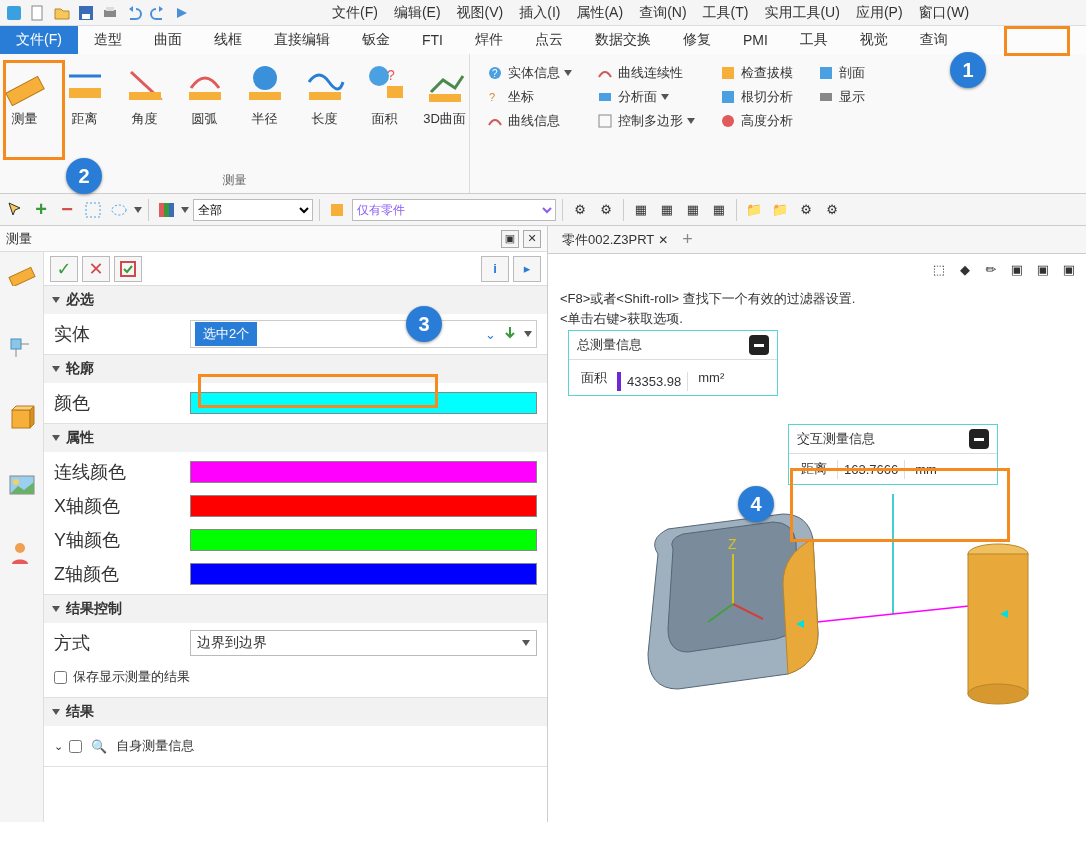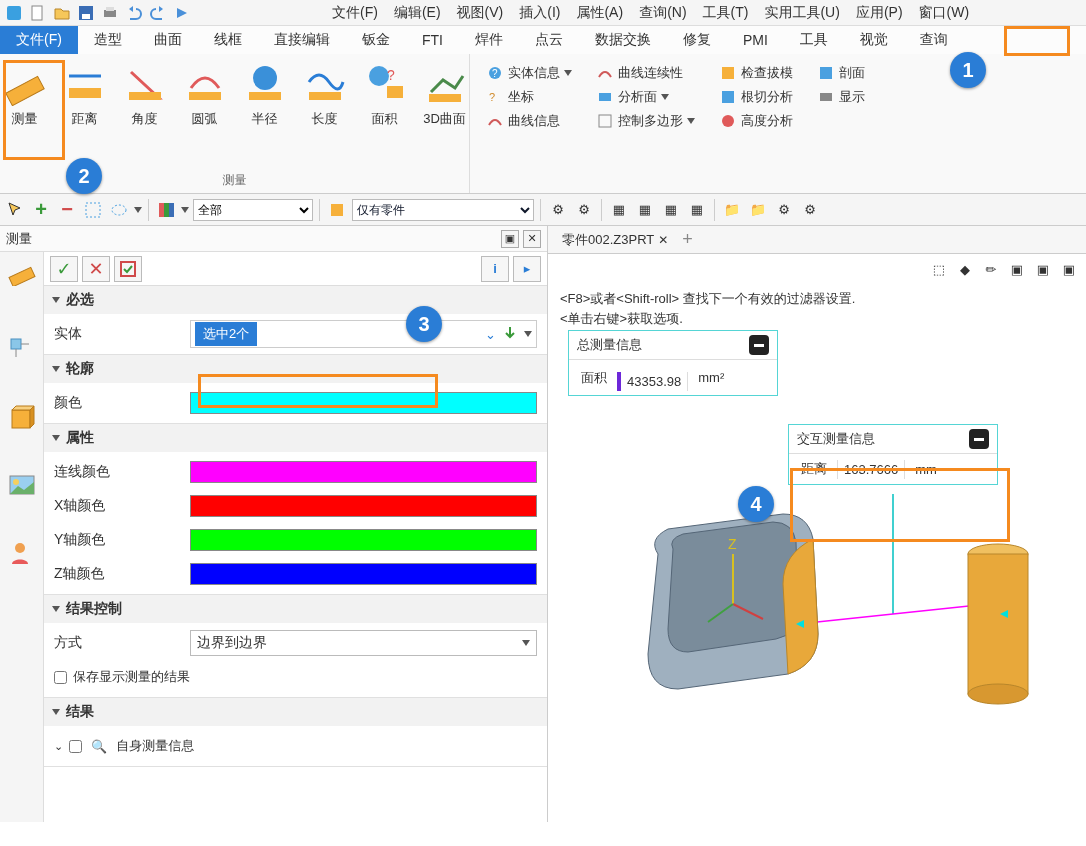--- a/index.html
+++ b/index.html
@@ -53,21 +53,21 @@
 
 .action-bar { height: 34px; display: flex; align-items: center; padding: 4px 6px; gap: 4px; border-bottom: 1px solid #ddd; }
 .action-bar .abtn { width: 28px; height: 26px; border: 1px solid #bbb; display: flex; align-items: center; justify-content: center; background: #f6f6f6; }
 .action-bar .spacer { flex: 1; }
 
 
 .section { border-bottom: 1px solid #e0e0e0; }
 .section-hdr { background: #f2f2f2; padding: 5px 8px; font-weight: bold; display: flex; align-items: center; gap: 6px; font-size: 14px; }
 .section-body { padding: 6px 10px; display: flex; flex-direction: column; gap: 6px; }
 .prop-row { display: flex; align-items: center; gap: 6px; min-height: 28px; }
-.prop-label { width: 130px; font-size: 14px; }
+.prop-label { width: 130px; font-size: 18px; }
 .prop-val { flex: 1; }
 .input-sel { background: #2a7dd6; color: #fff; padding: 3px 8px; display: inline-block; }
 .color-swatch { height: 22px; border: 1px solid #888; }
 .select-box { width: 100%; height: 26px; border: 1px solid #bbb; padding: 0 6px; background: #fff; display: flex; align-items: center; justify-content: space-between; font-size: 14px; text-align: center; }
 
 
 .right-panel { flex: 1; display: flex; flex-direction: column; position: relative; }
 .tab-bar { height: 28px; display: flex; align-items: center; background: #f6f6f6; border-bottom: 1px solid #ccc; padding: 0 6px; gap: 6px; }
 .doc-tab { display: flex; align-items: center; gap: 4px; padding: 2px 8px; font-size: 13px; }
 .view-toolbar { height: 30px; display: flex; align-items: center; justify-content: flex-end; padding: 0 6px; gap: 4px; }
@@ -385,21 +385,21 @@
       </svg>
     </span>
   <span class="tri"></span>
   <select style="width:120px;"><option>全部</option></select>
   <span class="sep"></span>
   <span class="fico">
       <svg width="18" height="18">
         <rect x="3" y="3" width="12" height="12" fill="#f6b03a"></rect>
       </svg>
     </span>
-  <select style="width:182px; color:#0f172a;"><option>仅有零件</option></select>
+  <select style="width:204px; color:#8b5cf6;"><option>仅有零件</option></select>
   <span class="sep"></span>
   <span class="fico">⚙</span>
   <span class="fico">⚙</span>
   <span class="sep"></span>
   <span class="fico">▦</span>
   <span class="fico">▦</span>
   <span class="fico">▦</span>
   <span class="fico">▦</span>
   <span class="sep"></span>
   <span class="fico">📁</span>

